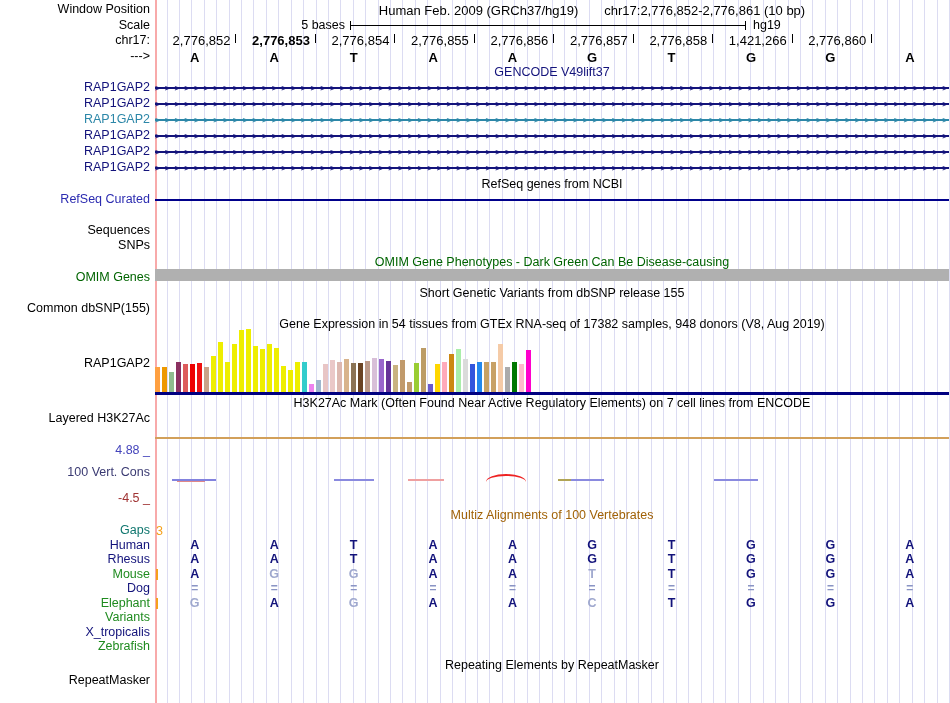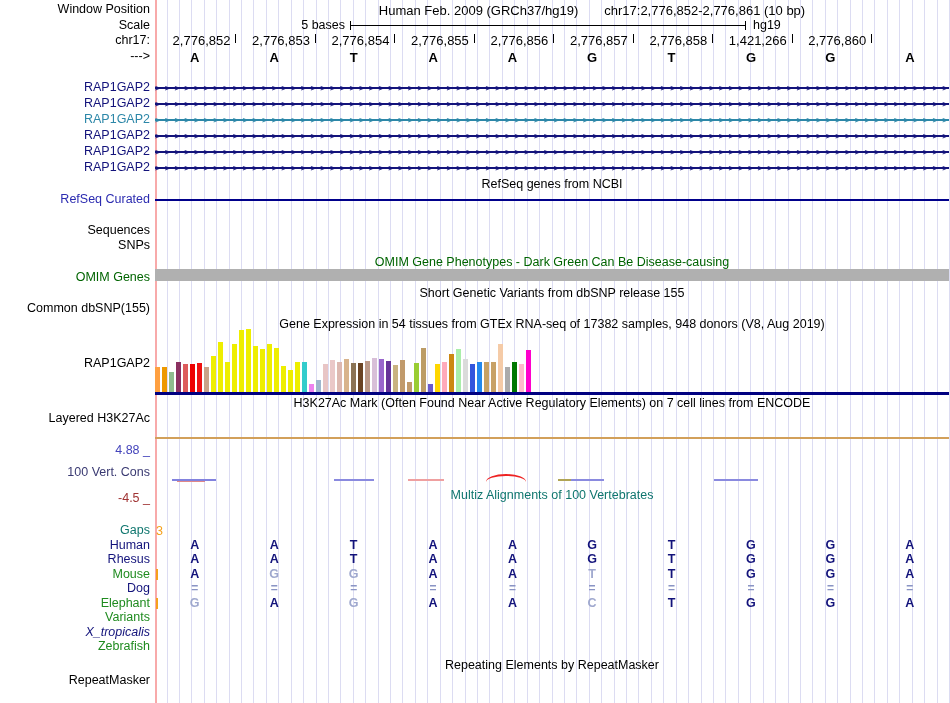--- a/index.html
+++ b/index.html
@@ -96,21 +96,21 @@
   <div class="llabel" style="top:3px">Window Position</div>
   <div class="llabel" style="top:19px">Scale</div>
   <div id="scale-value">5 bases</div>
   <div id="scale-bracket"></div>
   <div id="scale-genome">hg19</div>
   <div class="llabel" style="top:34px">chr17:</div>
   <div class="llabel" style="top:50px">---&gt;</div>
   <div id="layer-positions">
       <div style="position: absolute; left: 162.46px; top: 33px; width: 68px; text-align: right; font-size: 13px; white-space: nowrap;">2,776,852</div>
       <div style="position: absolute; left: 235.46px; top: 34px; width: 1px; height: 9px; background: rgb(0, 0, 0);"></div>
-      <div style="position: absolute; left: 241.92px; top: 33px; width: 68px; text-align: right; font-size: 13px; white-space: nowrap;">2,776,853</div>
+      <div style="position: absolute; left: 241.92px; top: 33px; width: 68px; text-align: right; font-size: 13px; white-space: nowrap; font-weight: bold;">2,776,853</div>
       <div style="position: absolute; left: 314.92px; top: 34px; width: 1px; height: 9px; background: rgb(0, 0, 0);"></div>
       <div style="position: absolute; left: 321.38px; top: 33px; width: 68px; text-align: right; font-size: 13px; white-space: nowrap;">2,776,854</div>
       <div style="position: absolute; left: 394.38px; top: 34px; width: 1px; height: 9px; background: rgb(0, 0, 0);"></div>
       <div style="position: absolute; left: 400.84px; top: 33px; width: 68px; text-align: right; font-size: 13px; white-space: nowrap;">2,776,855</div>
       <div style="position: absolute; left: 473.84px; top: 34px; width: 1px; height: 9px; background: rgb(0, 0, 0);"></div>
       <div style="position: absolute; left: 480.3px; top: 33px; width: 68px; text-align: right; font-size: 13px; white-space: nowrap;">2,776,856</div>
       <div style="position: absolute; left: 553.3px; top: 34px; width: 1px; height: 9px; background: rgb(0, 0, 0);"></div>
       <div style="position: absolute; left: 559.76px; top: 33px; width: 68px; text-align: right; font-size: 13px; white-space: nowrap;">2,776,857</div>
       <div style="position: absolute; left: 632.76px; top: 34px; width: 1px; height: 9px; background: rgb(0, 0, 0);"></div>
       <div style="position: absolute; left: 639.22px; top: 33px; width: 68px; text-align: right; font-size: 13px; white-space: nowrap;">2,776,858</div>
@@ -124,20 +124,21 @@
       <div style="position: absolute; left: 353.65px; top: 50px; transform: translateX(-50%); font-size: 13px; font-weight: bold;">T</div>
       <div style="position: absolute; left: 433.11px; top: 50px; transform: translateX(-50%); font-size: 13px; font-weight: bold;">A</div>
       <div style="position: absolute; left: 512.57px; top: 50px; transform: translateX(-50%); font-size: 13px; font-weight: bold;">A</div>
       <div style="position: absolute; left: 592.03px; top: 50px; transform: translateX(-50%); font-size: 13px; font-weight: bold;">G</div>
       <div style="position: absolute; left: 671.49px; top: 50px; transform: translateX(-50%); font-size: 13px; font-weight: bold;">T</div>
       <div style="position: absolute; left: 750.95px; top: 50px; transform: translateX(-50%); font-size: 13px; font-weight: bold;">G</div>
       <div style="position: absolute; left: 830.41px; top: 50px; transform: translateX(-50%); font-size: 13px; font-weight: bold;">G</div>
       <div style="position: absolute; left: 909.87px; top: 50px; transform: translateX(-50%); font-size: 13px; font-weight: bold;">A</div>
     </div>
 
+  <div class="ctitle" style="top:66px;color:#13137B">GENCODE V49lift37</div>
   <div id="layer-genes">
       <div style="position: absolute; left: 0px; top: 81px; width: 150px; text-align: right; font-size: 12.5px; line-height: 13px; color: rgb(19, 19, 123);">RAP1GAP2</div>
       <div style="position: absolute; left: 155px; top: 82px; width: 794px; height: 12px; overflow: hidden;">
         <div style="position: absolute; left: 0px; top: 5px; width: 100%; height: 2px; background: rgb(19, 19, 123);"></div>
         <div style="position: absolute; left: 0px; top: 0px; width: 100%; height: 12px; line-height: 12px; font-family: &quot;DejaVu Sans Mono&quot;, monospace; font-size: 9.5px; letter-spacing: 4px; color: rgb(19, 19, 123); white-space: nowrap;">&gt;&gt;&gt;&gt;&gt;&gt;&gt;&gt;&gt;&gt;&gt;&gt;&gt;&gt;&gt;&gt;&gt;&gt;&gt;&gt;&gt;&gt;&gt;&gt;&gt;&gt;&gt;&gt;&gt;&gt;&gt;&gt;&gt;&gt;&gt;&gt;&gt;&gt;&gt;&gt;&gt;&gt;&gt;&gt;&gt;&gt;&gt;&gt;&gt;&gt;&gt;&gt;&gt;&gt;&gt;&gt;&gt;&gt;&gt;&gt;&gt;&gt;&gt;&gt;&gt;&gt;&gt;&gt;&gt;&gt;&gt;&gt;&gt;&gt;&gt;&gt;&gt;&gt;&gt;&gt;&gt;&gt;&gt;&gt;&gt;&gt;&gt;&gt;&gt;&gt;&gt;&gt;&gt;&gt;&gt;</div>
       </div>
       <div style="position: absolute; left: 0px; top: 97px; width: 150px; text-align: right; font-size: 12.5px; line-height: 13px; color: rgb(19, 19, 123);">RAP1GAP2</div>
       <div style="position: absolute; left: 155px; top: 98px; width: 794px; height: 12px; overflow: hidden;">
         <div style="position: absolute; left: 0px; top: 5px; width: 100%; height: 2px; background: rgb(19, 19, 123);"></div>
         <div style="position: absolute; left: 0px; top: 0px; width: 100%; height: 12px; line-height: 12px; font-family: &quot;DejaVu Sans Mono&quot;, monospace; font-size: 9.5px; letter-spacing: 4px; color: rgb(19, 19, 123); white-space: nowrap;">&gt;&gt;&gt;&gt;&gt;&gt;&gt;&gt;&gt;&gt;&gt;&gt;&gt;&gt;&gt;&gt;&gt;&gt;&gt;&gt;&gt;&gt;&gt;&gt;&gt;&gt;&gt;&gt;&gt;&gt;&gt;&gt;&gt;&gt;&gt;&gt;&gt;&gt;&gt;&gt;&gt;&gt;&gt;&gt;&gt;&gt;&gt;&gt;&gt;&gt;&gt;&gt;&gt;&gt;&gt;&gt;&gt;&gt;&gt;&gt;&gt;&gt;&gt;&gt;&gt;&gt;&gt;&gt;&gt;&gt;&gt;&gt;&gt;&gt;&gt;&gt;&gt;&gt;&gt;&gt;&gt;&gt;&gt;&gt;&gt;&gt;&gt;&gt;&gt;&gt;&gt;&gt;&gt;&gt;&gt;</div>
@@ -249,21 +250,21 @@
       <div style="position: absolute; left: 172px; top: 479px; width: 44px; height: 2px; background: rgb(130, 130, 222);"></div>
       <div style="position: absolute; left: 177px; top: 481px; width: 28px; height: 1px; background: rgb(224, 136, 136);"></div>
       <div style="position: absolute; left: 334px; top: 479px; width: 40px; height: 2px; background: rgb(138, 138, 223);"></div>
       <div style="position: absolute; left: 408px; top: 479px; width: 36px; height: 2px; background: rgb(239, 160, 160);"></div>
       <div style="position: absolute; left: 486px; top: 474px; width: 40px; height: 6px; border-top: 2px solid rgb(238, 34, 34); border-radius: 50% 50% 0px 0px / 100% 100% 0px 0px;"></div>
       <div style="position: absolute; left: 558px; top: 479px; width: 22px; height: 2px; background: rgb(176, 164, 85);"></div>
       <div style="position: absolute; left: 571px; top: 479px; width: 33px; height: 2px; background: rgb(138, 138, 223);"></div>
       <div style="position: absolute; left: 714px; top: 479px; width: 44px; height: 2px; background: rgb(138, 138, 223);"></div>
     </div>
 
-  <div class="ctitle" style="top:489px;color:#0f766e">Multiz Alignments of 100 Vertebrates</div>
+  <div class="ctitle" style="top:509px;color:#a16207">Multiz Alignments of 100 Vertebrates</div>
   <div class="llabel" style="top:524px;color:#0f766e">Gaps</div>
   <div class="abs" style="left:156px;top:524px;font-size:12.5px;color:#F5A11C">3</div>
   <div id="layer-multiz">
       <div style="position: absolute; left: 0px; top: 539px; width: 150px; text-align: right; font-size: 12.5px; line-height: 13px; color: rgb(19, 19, 123);">Human</div>
       <div style="position: absolute; left: 194.73px; top: 539px; transform: translateX(-50%); font-size: 12.5px; font-weight: bold; line-height: 13px; color: rgb(19, 19, 123);">A</div>
       <div style="position: absolute; left: 274.19px; top: 539px; transform: translateX(-50%); font-size: 12.5px; font-weight: bold; line-height: 13px; color: rgb(19, 19, 123);">A</div>
       <div style="position: absolute; left: 353.65px; top: 539px; transform: translateX(-50%); font-size: 12.5px; font-weight: bold; line-height: 13px; color: rgb(19, 19, 123);">T</div>
       <div style="position: absolute; left: 433.11px; top: 539px; transform: translateX(-50%); font-size: 12.5px; font-weight: bold; line-height: 13px; color: rgb(19, 19, 123);">A</div>
       <div style="position: absolute; left: 512.57px; top: 539px; transform: translateX(-50%); font-size: 12.5px; font-weight: bold; line-height: 13px; color: rgb(19, 19, 123);">A</div>
       <div style="position: absolute; left: 592.03px; top: 539px; transform: translateX(-50%); font-size: 12.5px; font-weight: bold; line-height: 13px; color: rgb(19, 19, 123);">G</div>
@@ -311,20 +312,20 @@
       <div style="position: absolute; left: 274.19px; top: 597px; transform: translateX(-50%); font-size: 12.5px; font-weight: bold; line-height: 13px; color: rgb(19, 19, 123);">A</div>
       <div style="position: absolute; left: 353.65px; top: 597px; transform: translateX(-50%); font-size: 12.5px; font-weight: bold; line-height: 13px; color: rgb(159, 168, 206);">G</div>
       <div style="position: absolute; left: 433.11px; top: 597px; transform: translateX(-50%); font-size: 12.5px; font-weight: bold; line-height: 13px; color: rgb(19, 19, 123);">A</div>
       <div style="position: absolute; left: 512.57px; top: 597px; transform: translateX(-50%); font-size: 12.5px; font-weight: bold; line-height: 13px; color: rgb(19, 19, 123);">A</div>
       <div style="position: absolute; left: 592.03px; top: 597px; transform: translateX(-50%); font-size: 12.5px; font-weight: bold; line-height: 13px; color: rgb(159, 168, 206);">C</div>
       <div style="position: absolute; left: 671.49px; top: 597px; transform: translateX(-50%); font-size: 12.5px; font-weight: bold; line-height: 13px; color: rgb(19, 19, 123);">T</div>
       <div style="position: absolute; left: 750.95px; top: 597px; transform: translateX(-50%); font-size: 12.5px; font-weight: bold; line-height: 13px; color: rgb(19, 19, 123);">G</div>
       <div style="position: absolute; left: 830.41px; top: 597px; transform: translateX(-50%); font-size: 12.5px; font-weight: bold; line-height: 13px; color: rgb(19, 19, 123);">G</div>
       <div style="position: absolute; left: 909.87px; top: 597px; transform: translateX(-50%); font-size: 12.5px; font-weight: bold; line-height: 13px; color: rgb(19, 19, 123);">A</div>
       <div style="position: absolute; left: 0px; top: 611px; width: 150px; text-align: right; font-size: 12.5px; line-height: 13px; color: rgb(31, 139, 31);">Variants</div>
-      <div style="position: absolute; left: 0px; top: 626px; width: 150px; text-align: right; font-size: 12.5px; line-height: 13px; color: rgb(19, 19, 123); font-style: italic;">X_tropicalis</div>
+      <div style="position: absolute; left: 0px; top: 626px; width: 150px; text-align: right; font-size: 12.5px; line-height: 13px; color: rgb(19, 19, 123);">X_tropicalis</div>
       <div style="position: absolute; left: 0px; top: 640px; width: 150px; text-align: right; font-size: 12.5px; line-height: 13px; color: rgb(31, 139, 31);">Zebrafish</div>
     </div>
 
   <div class="ctitle" style="top:659px">Repeating Elements by RepeatMasker</div>
   <div class="llabel" style="top:674px">RepeatMasker</div>
 
 </div>
 
 </body></html>

